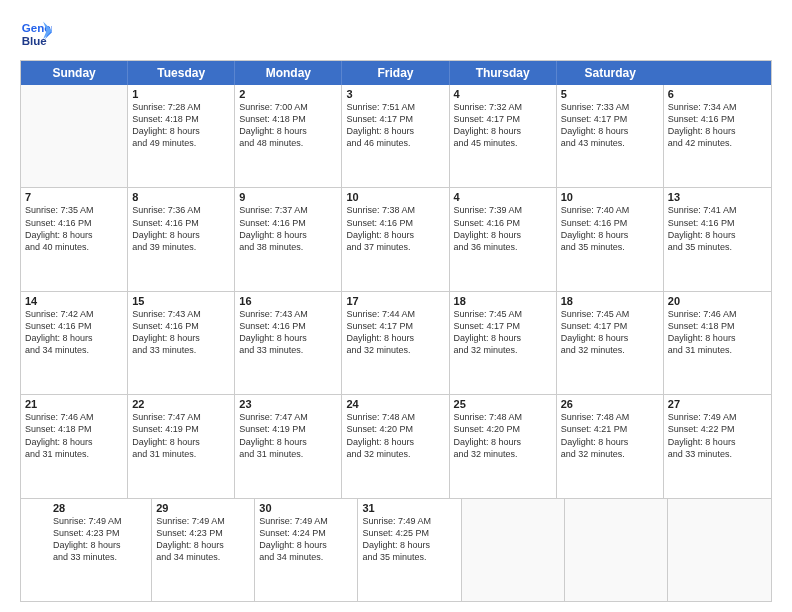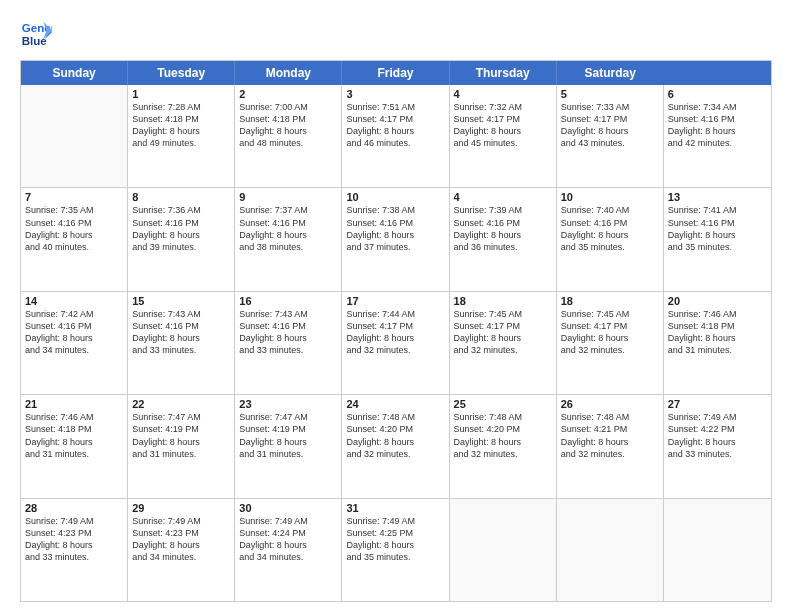--- a/index.html
+++ b/index.html
@@ -68,21 +68,21 @@
       display: flex;
       flex-direction: column;
       flex: 1;
     }
     .cal-row {
       display: grid;
       grid-template-columns: repeat(7, 1fr);
       flex: 1;
       border-bottom: 1px solid #ccc;
     }
-    .cal-row:last-child { border-bottom: none; }
+    .cal-row:last-child { border-bottom: none; margin-left: 28px; }
     .cal-cell {
       border-right: 1px solid #ccc;
       padding: 3px 4px;
       font-size: 9.5px;
       color: #333;
       vertical-align: top;
       min-height: 0;
       background: #fff;
     }
     .cal-cell:last-child { border-right: none; }

